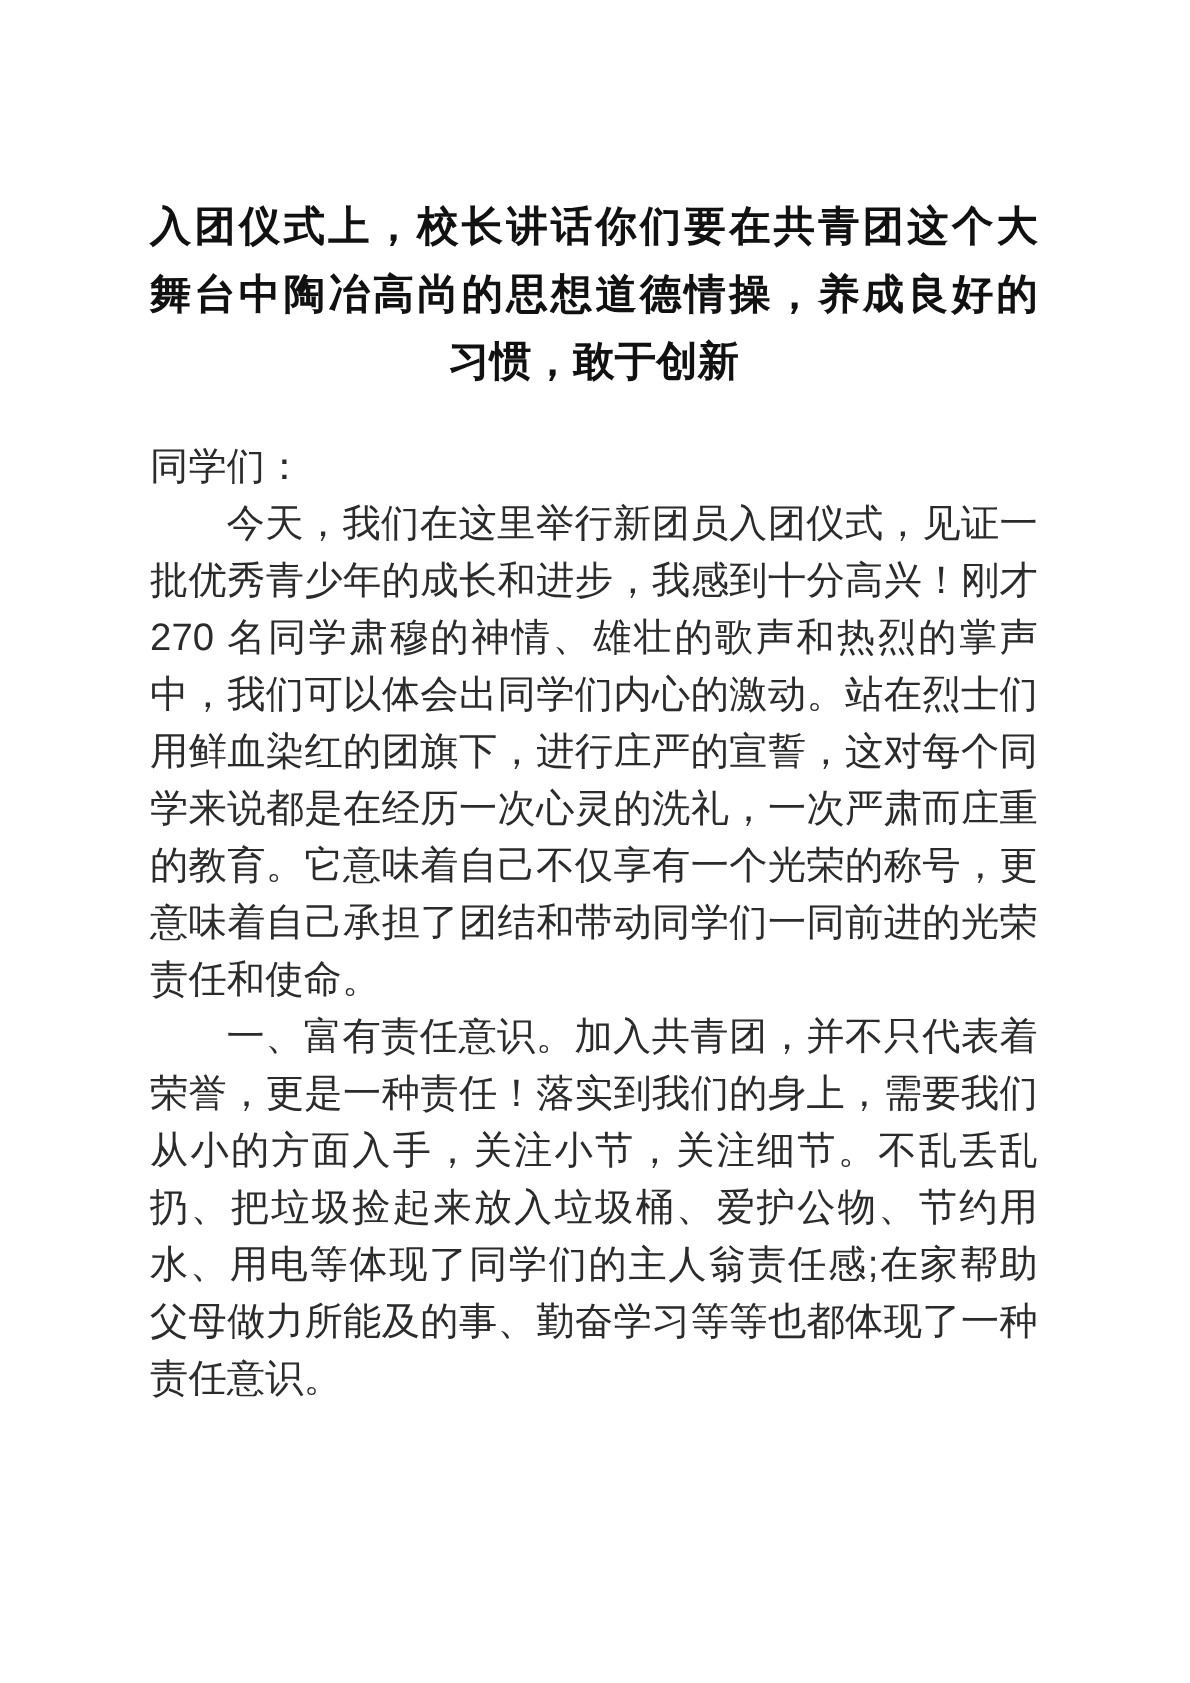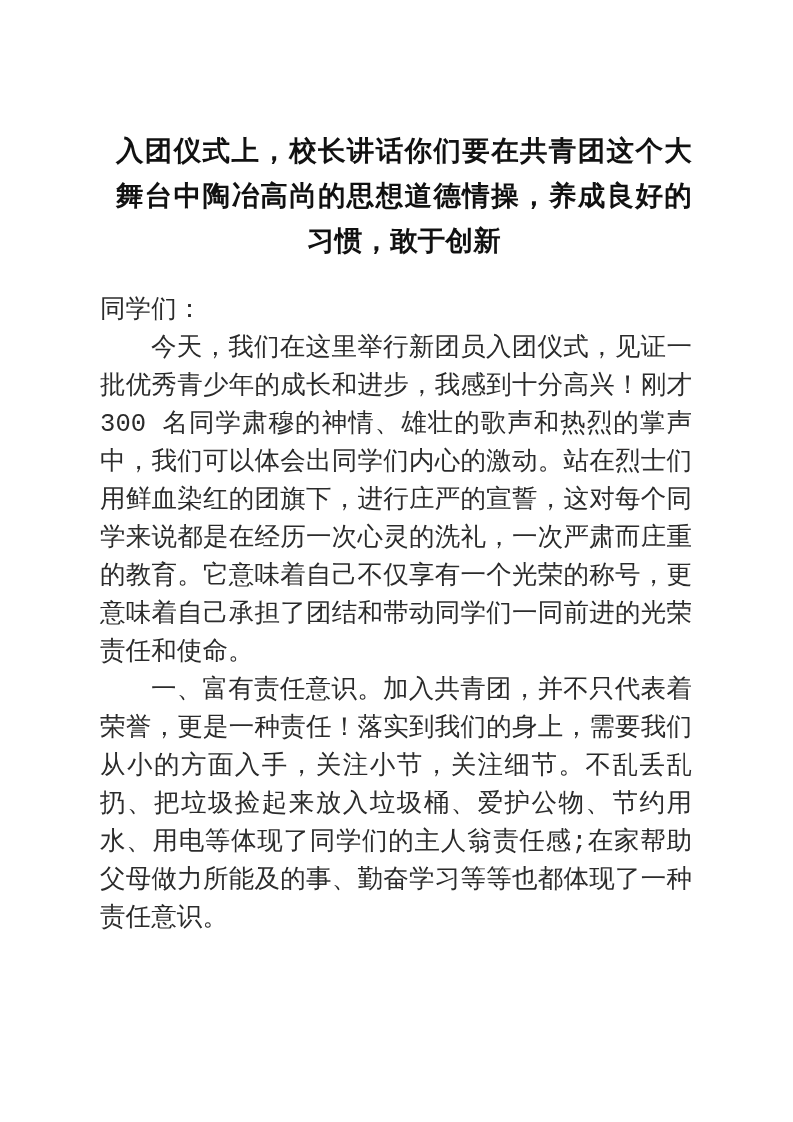--- a/index.html
+++ b/index.html
@@ -45,34 +45,33 @@
     text-align-last: center;
     letter-spacing: 0.2px;
     margin: 0 0 0 0;
     word-break: break-all;
   }
   .title-line {
     display: block;
     text-align: justify;
     text-align-last: justify;
     white-space: nowrap;
-    margin-left: 16px;
   }
   .title-line.last {
     text-align: right;
     text-align-last: center;
   }
 
   
   .body-block {
     margin-top: 29px;
   }
 
   .para {
-    font-family: Liberation Mono, monospace;
+    font-family: Liberation Sans, sans-serif;
     font-size: 25.5px;
     line-height: 38px;
     color: #2b2b2b;
     margin: 0;
     text-align: justify;
     text-align-last: left;
     word-break: break-all;
     letter-spacing: 0.1px;
   }
   .para.indent {
@@ -94,20 +93,20 @@
     <h1 class="doc-title">
       <span class="title-line">入团仪式上，校长讲话你们要在共青团这个大</span>
       <span class="title-line">舞台中陶冶高尚的思想道德情操，养成良好的</span>
       <span class="title-line last">习惯，敢于创新</span>
     </h1>
 
     <div class="body-block">
 
       <p class="para no-indent">同学们：</p>
 
-      <p class="para indent">今天，我们在这里举行新团员入团仪式，见证一批优秀青少年的成长和进步，我感到十分高兴！刚才 300 名同学肃穆的神情、雄壮的歌声和热烈的掌声中，我们可以体会出同学们内心的激动。站在烈士们用鲜血染红的团旗下，进行庄严的宣誓，这对每个同学来说都是在经历一次心灵的洗礼，一次严肃而庄重的教育。它意味着自己不仅享有一个光荣的称号，更意味着自己承担了团结和带动同学们一同前进的光荣责任和使命。</p>
+      <p class="para indent">今天，我们在这里举行新团员入团仪式，见证一批优秀青少年的成长和进步，我感到十分高兴！刚才 270 名同学肃穆的神情、雄壮的歌声和热烈的掌声中，我们可以体会出同学们内心的激动。站在烈士们用鲜血染红的团旗下，进行庄严的宣誓，这对每个同学来说都是在经历一次心灵的洗礼，一次严肃而庄重的教育。它意味着自己不仅享有一个光荣的称号，更意味着自己承担了团结和带动同学们一同前进的光荣责任和使命。</p>
 
 
       <p class="para indent">一、富有责任意识。加入共青团，并不只代表着荣誉，更是一种责任！落实到我们的身上，需要我们从小的方面入手，关注小节，关注细节。不乱丢乱扔、把垃圾捡起来放入垃圾桶、爱护公物、节约用水、用电等体现了同学们的主人翁责任感;在家帮助父母做力所能及的事、勤奋学习等等也都体现了一种责任意识。</p>
 
     </div>
   </div>
 </div>
 
 </body></html>

